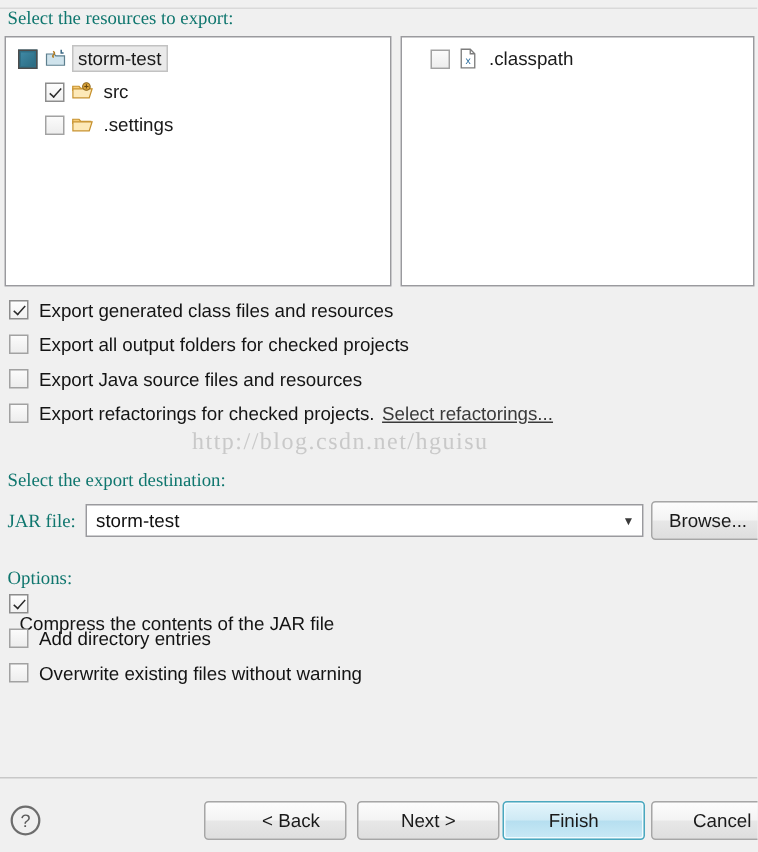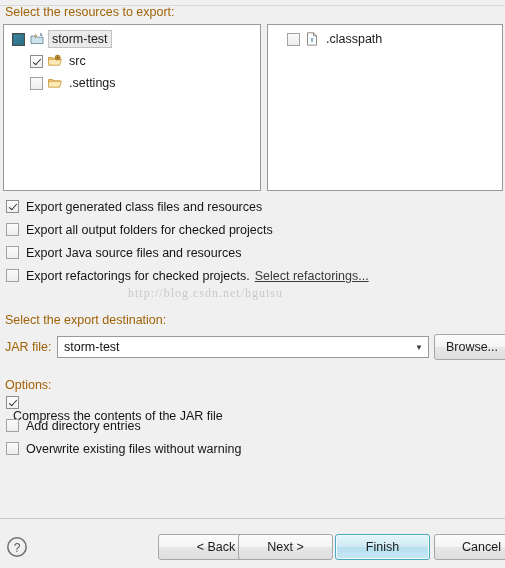--- a/index.html
+++ b/index.html
@@ -24,21 +24,22 @@
     left: 0; top: 5px;
     width: 505px; height: 1px;
     background: #d9d9d9;
   }
 
   
   .label {
     position: absolute;
     white-space: nowrap;
     font-size: 12.5px;
-    color: #a16207;
+    color: #0f766e;
+    font-family: Liberation Serif, serif;
   }
 
   
   .panel {
     position: absolute;
     background: #ffffff;
     border: 1px solid #9a9a9e;
     box-sizing: border-box;
     overflow: hidden;
   }
@@ -185,36 +186,36 @@
     left: 6px; top: 536px;
     width: 22px; height: 22px;
   }
   .footer-btn {
     position: absolute;
     top: 534px;
     height: 26px;
     line-height: 24px;
     width: 95px;
   }
-  #back-button   { left: 158px; padding-left: 21px; }
+  #back-button   { left: 136px; padding-left: 21px; }
   #next-button   { left: 238px; }
   #finish-button {
     left: 335px;
     border: 1px solid #4aa8bf;
     background: linear-gradient(#e4f5fb 0%, #cfeaf5 48%, #b6dff0 52%, #c9e9f6 100%);
     box-shadow: inset 0 0 0 1px #f2fbfe;
   }
   #cancel-button { left: 434px; width: 95px; }
 
   
   #watermark {
     position: absolute;
     left: 128px; top: 286px;
     font-family: "Liberation Serif", serif;
-    font-size: 12px;
+    font-size: 16px;
     letter-spacing: 1px;
     color: #c9c9c9;
     white-space: nowrap;
     pointer-events: none;
   }
 </style>
 </head>
 <body>
 
 <div class="header-rule"></div>

